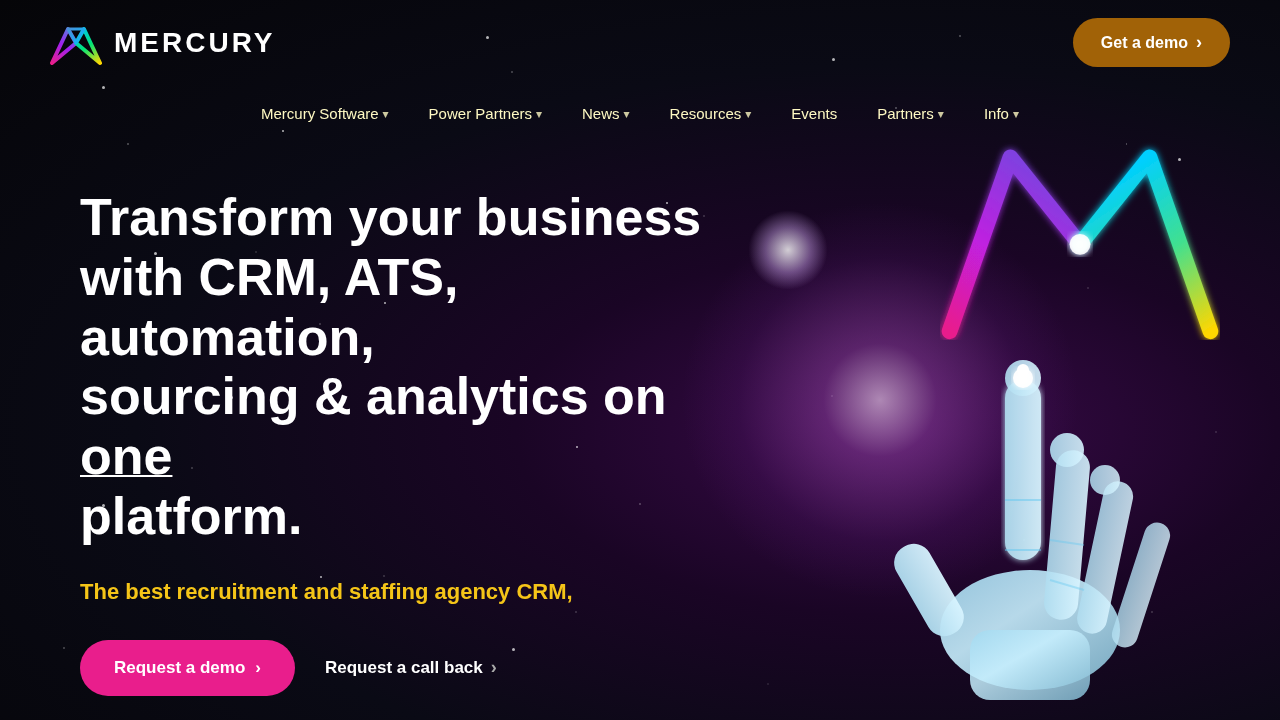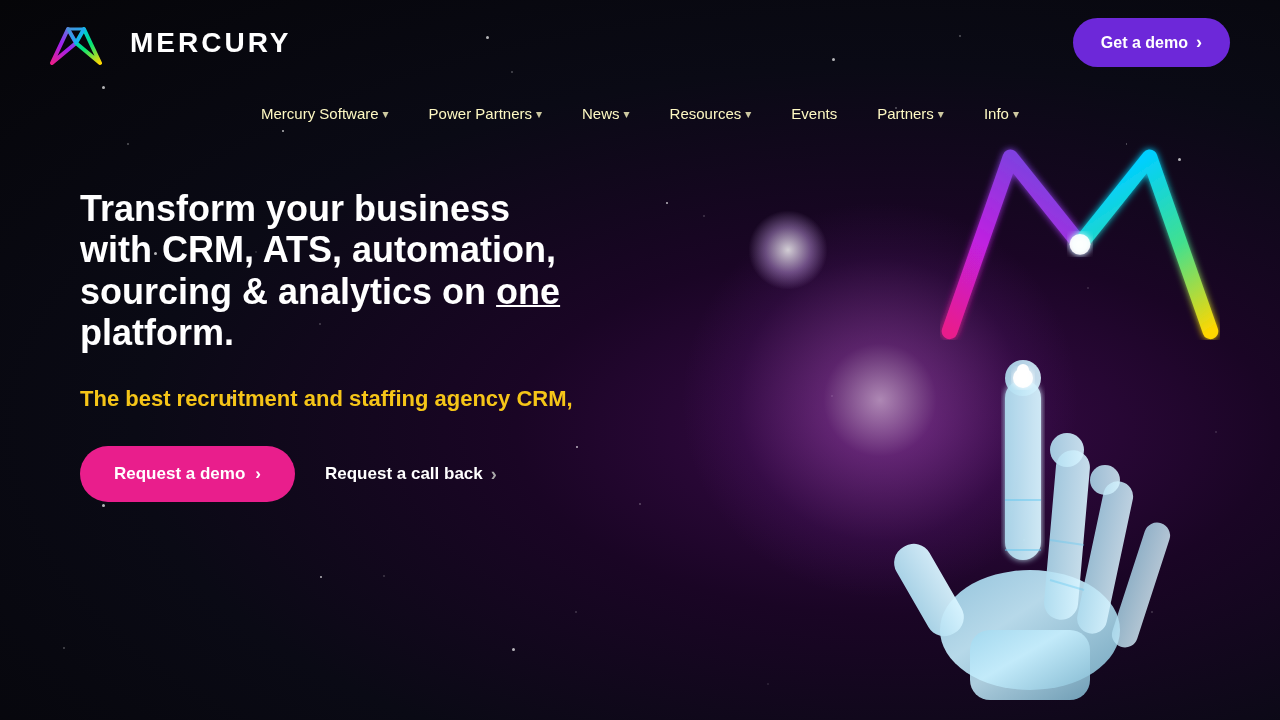--- a/index.html
+++ b/index.html
@@ -67,38 +67,38 @@
       z-index: 10;
       display: flex;
       align-items: center;
       justify-content: space-between;
       padding: 18px 50px;
     }
 
     .logo-area {
       display: flex;
       align-items: center;
-      gap: 28px;
+      gap: 12px;
     }
 
     .logo-icon {
       width: 52px;
       height: 44px;
     }
 
     .logo-text {
       font-size: 28px;
       font-weight: 900;
       letter-spacing: 3px;
       color: #fff;
       text-transform: uppercase;
     }
 
     .get-demo-btn {
-      background: #6d28d9;
+      background: #a16207;
       color: #fff;
       border: none;
       padding: 14px 28px;
       border-radius: 30px;
       font-size: 16px;
       font-weight: 600;
       cursor: pointer;
       display: flex;
       align-items: center;
       gap: 8px;
@@ -141,21 +141,21 @@
 
     
     .hero {
       position: relative;
       z-index: 10;
       padding: 40px 80px 0 80px;
       max-width: 820px;
     }
 
     .hero-title {
-      font-size: 36px;
+      font-size: 52px;
       font-weight: 900;
       line-height: 1.15;
       color: #fff;
       margin-bottom: 30px;
     }
 
     .hero-title .underline {
       text-decoration: underline;
       text-decoration-thickness: 2px;
     }

